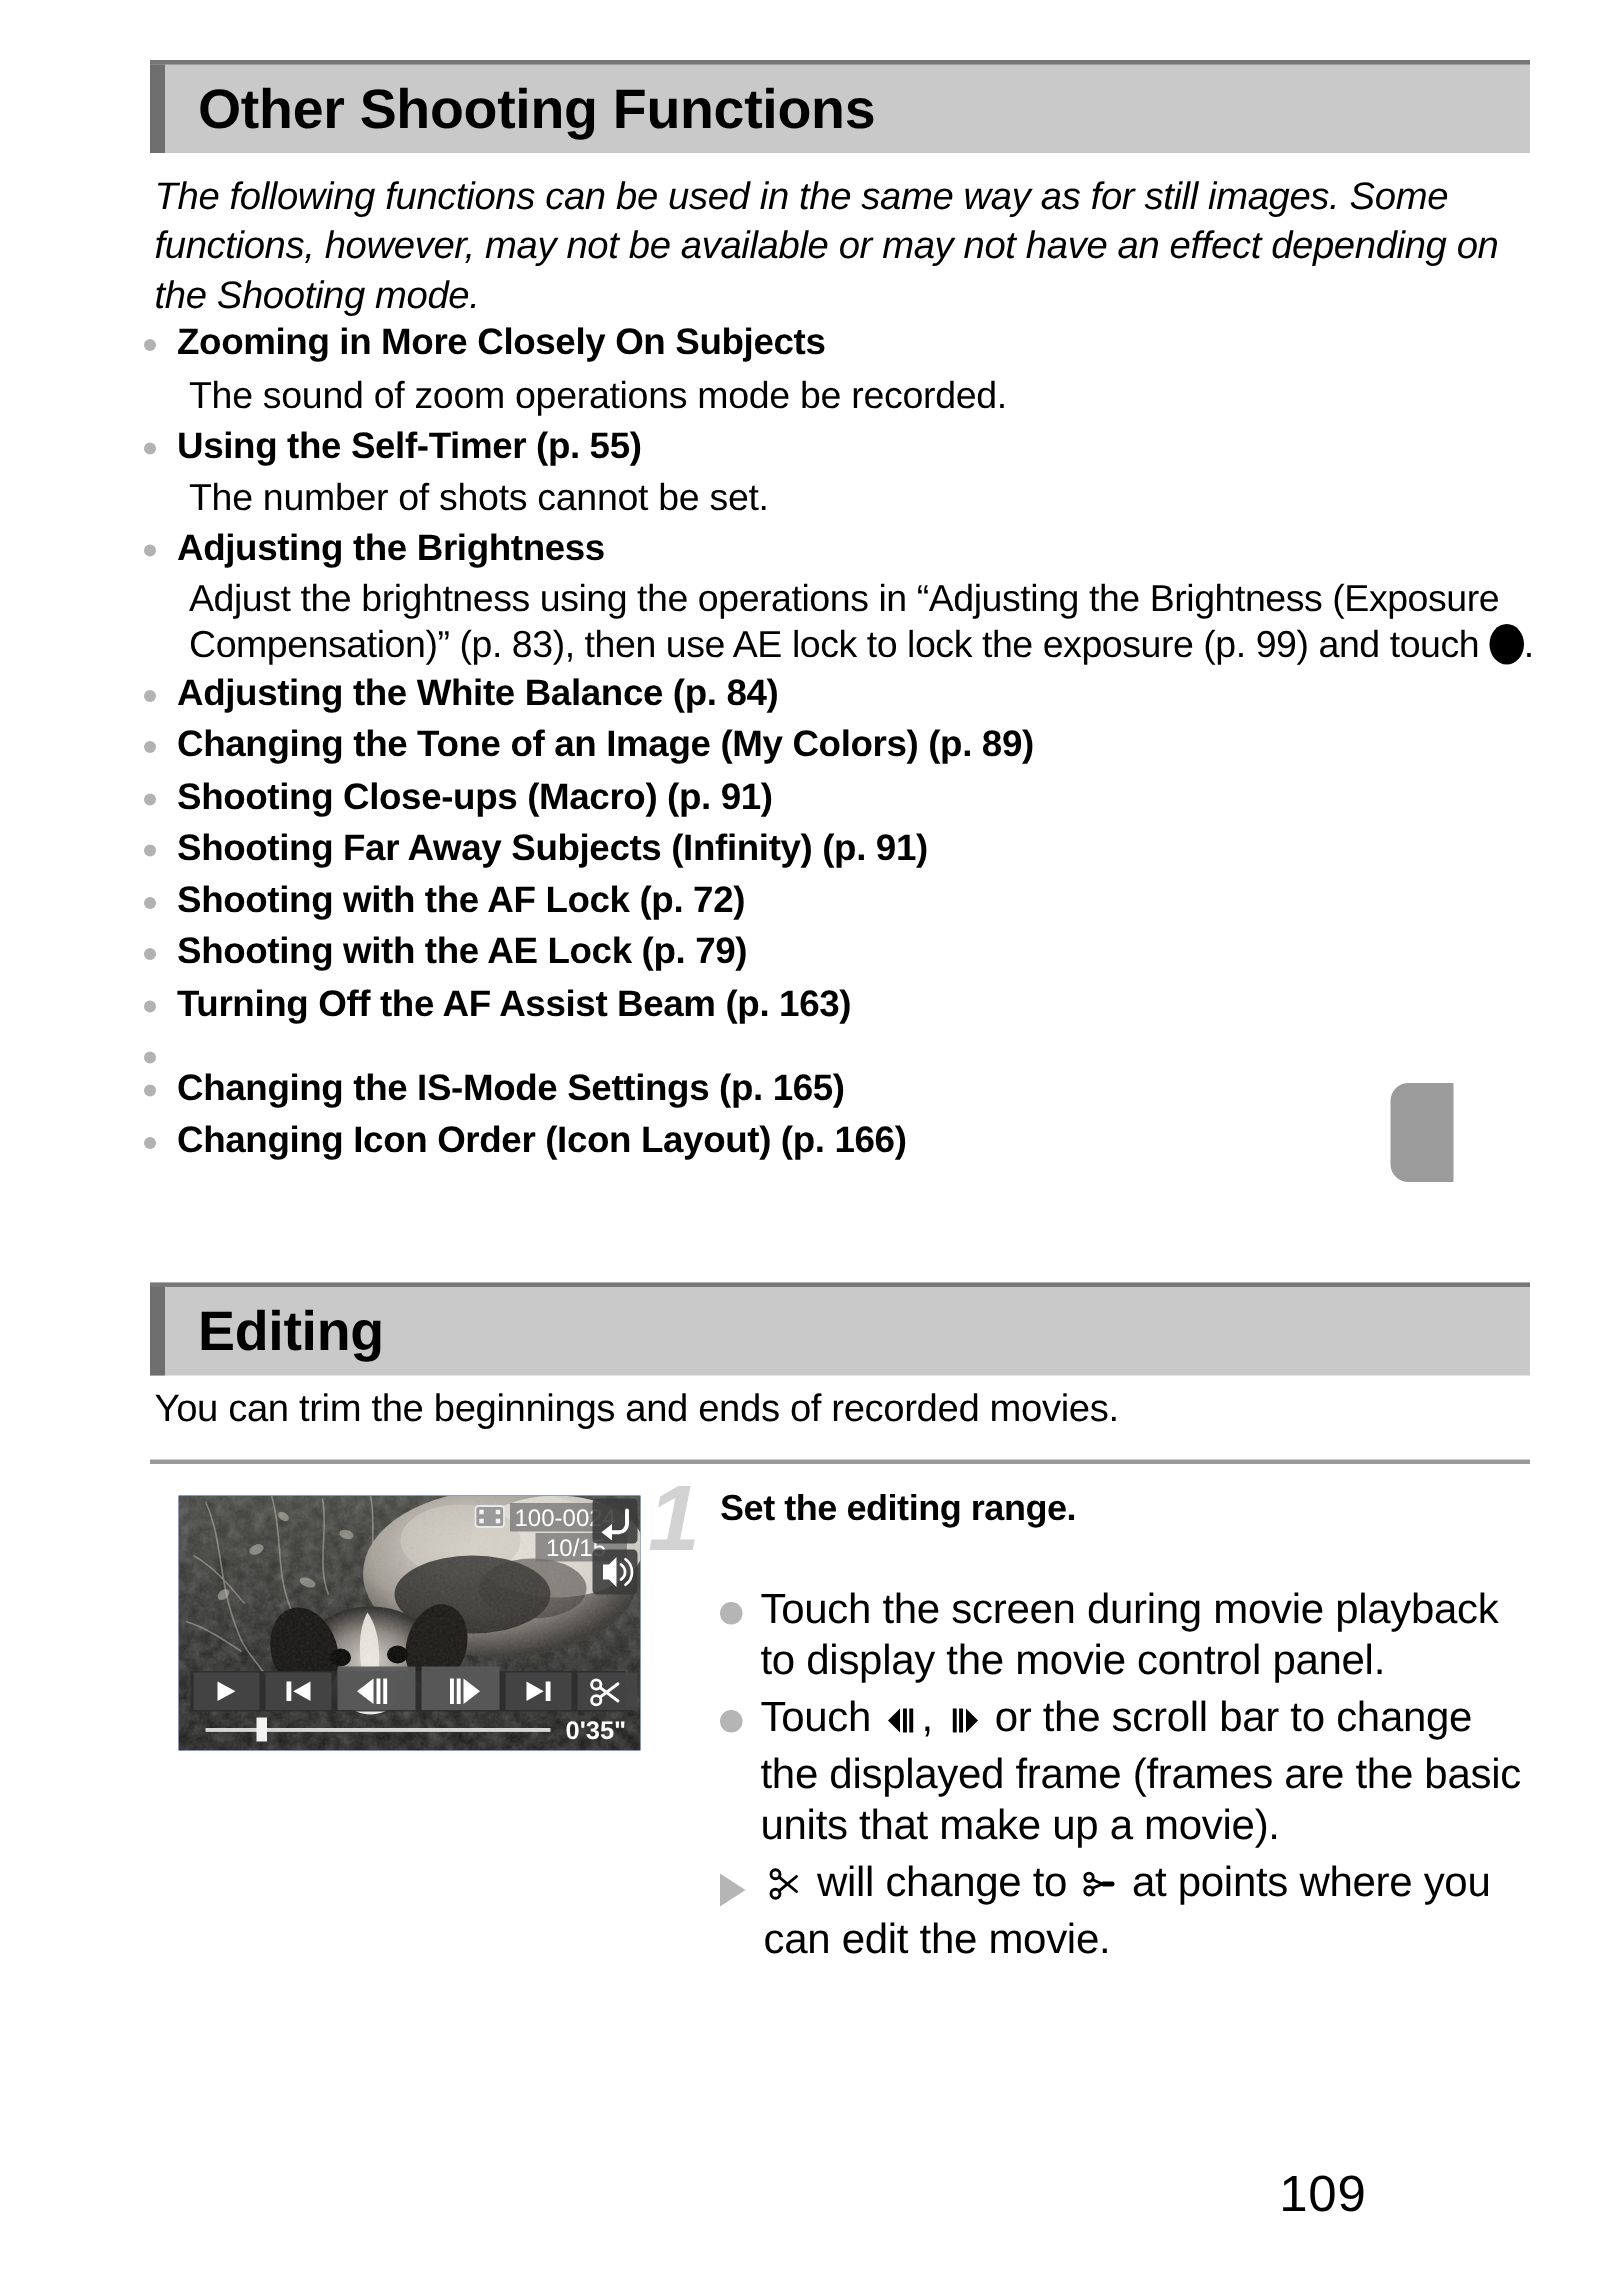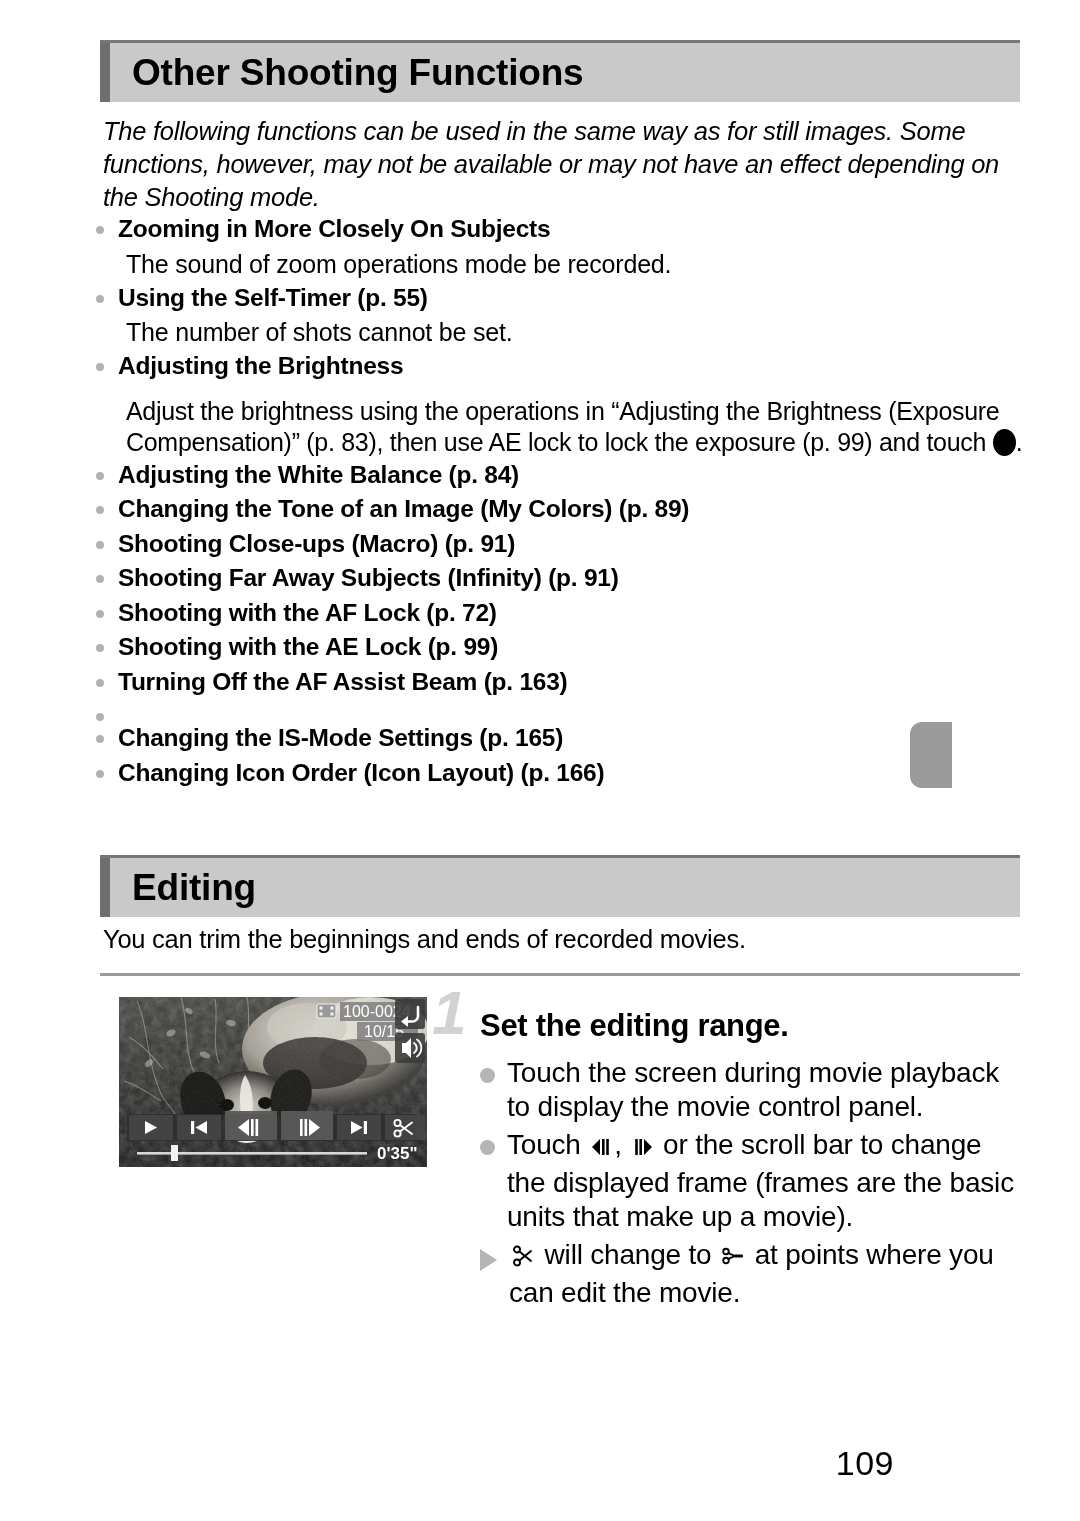--- a/index.html
+++ b/index.html
@@ -13,20 +13,21 @@
     font-family: "Liberation Sans", sans-serif;
     color: #000000;
     position: relative;
     overflow: hidden;
   }
 
   .page {
     position: relative;
     width: 952px;
     height: 1521px;
+    padding-left: 17px;
   }
 
   
   .section-header {
     position: absolute;
     left: 100px;
     width: 920px;
     height: 62px;
     background: #c9c9c9;
     box-sizing: border-box;
@@ -90,21 +91,20 @@
     letter-spacing: -0.2px;
     line-height: 34px;
     padding-left: 30px;
   }
   .bpara {
     font-size: 25px;
     letter-spacing: -0.3px;
     line-height: 31px;
     padding-left: 30px;
     width: 900px;
-    margin-top: 12px;
   }
 
   
   .ellipse-glyph {
     display: inline-block;
     width: 23px;
     height: 27px;
     border-radius: 50%;
     background: #000;
     vertical-align: -5px;
@@ -149,25 +149,24 @@
     font-size: 62px;
     font-weight: bold;
     font-style: italic;
     color: #d2d2d2;
     line-height: 1;
   }
   .step-title {
     position: absolute;
     left: 48px;
     top: 2px;
-    font-size: 31px;
+    font-size: 24px;
     font-weight: bold;
     letter-spacing: -0.3px;
     white-space: nowrap;
-    margin-top: 16px;
   }
   .step-body {
     padding-left: 48px;
     padding-top: 14px;
   }
   .srow {
     display: flex;
     align-items: flex-start;
     margin-bottom: 4px;
   }
@@ -271,21 +270,21 @@
     <div class="brow">
       <div class="bullet-dot"></div>
       <div class="bhead">Shooting Far Away Subjects (Infinity) (p. 91)</div>
     </div>
     <div class="brow">
       <div class="bullet-dot"></div>
       <div class="bhead">Shooting with the AF Lock (p. 72)</div>
     </div>
     <div class="brow">
       <div class="bullet-dot"></div>
-      <div class="bhead">Shooting with the AE Lock (p. 99)</div>
+      <div class="bhead">Shooting with the AE Lock (p. 79)</div>
     </div>
     <div class="brow">
       <div class="bullet-dot"></div>
       <div class="bhead">Turning Off the AF Assist Beam (p. 163)</div>
     </div>
     <div class="brow">
       <div class="bullet-dot"></div>
     </div>
     <div class="brow">
       <div class="bullet-dot"></div>

